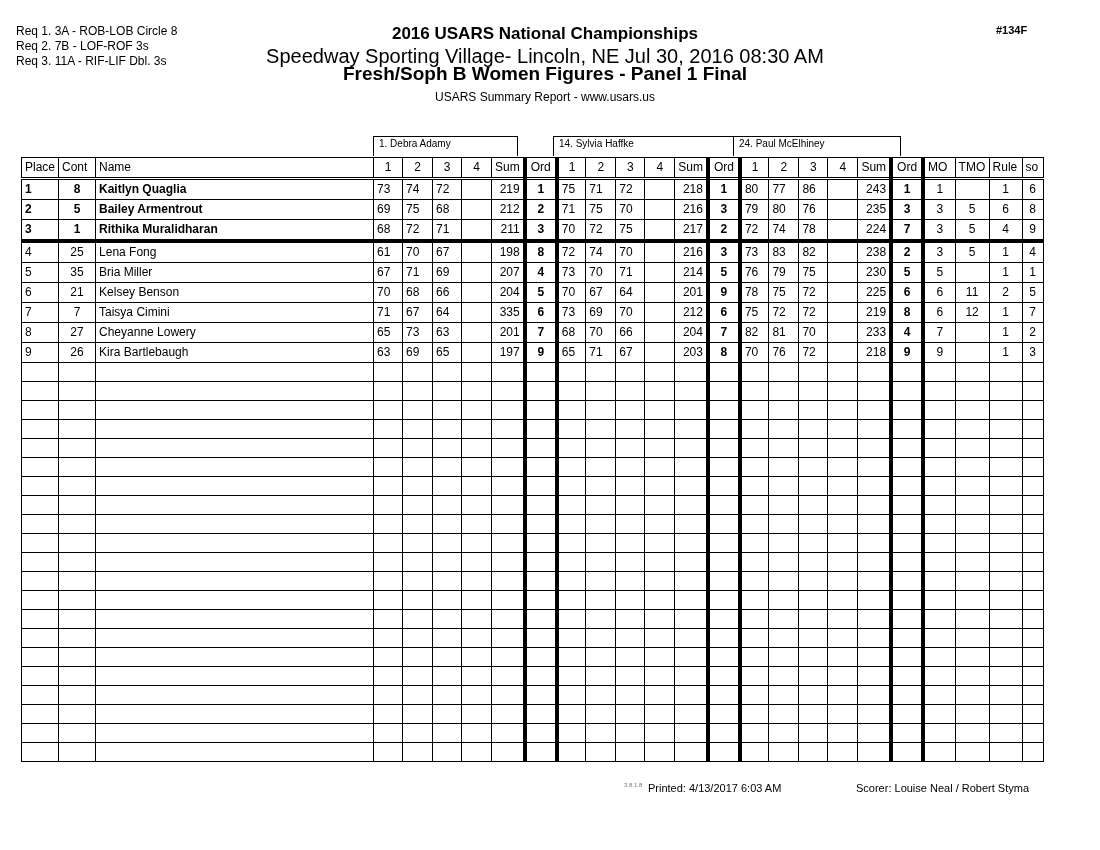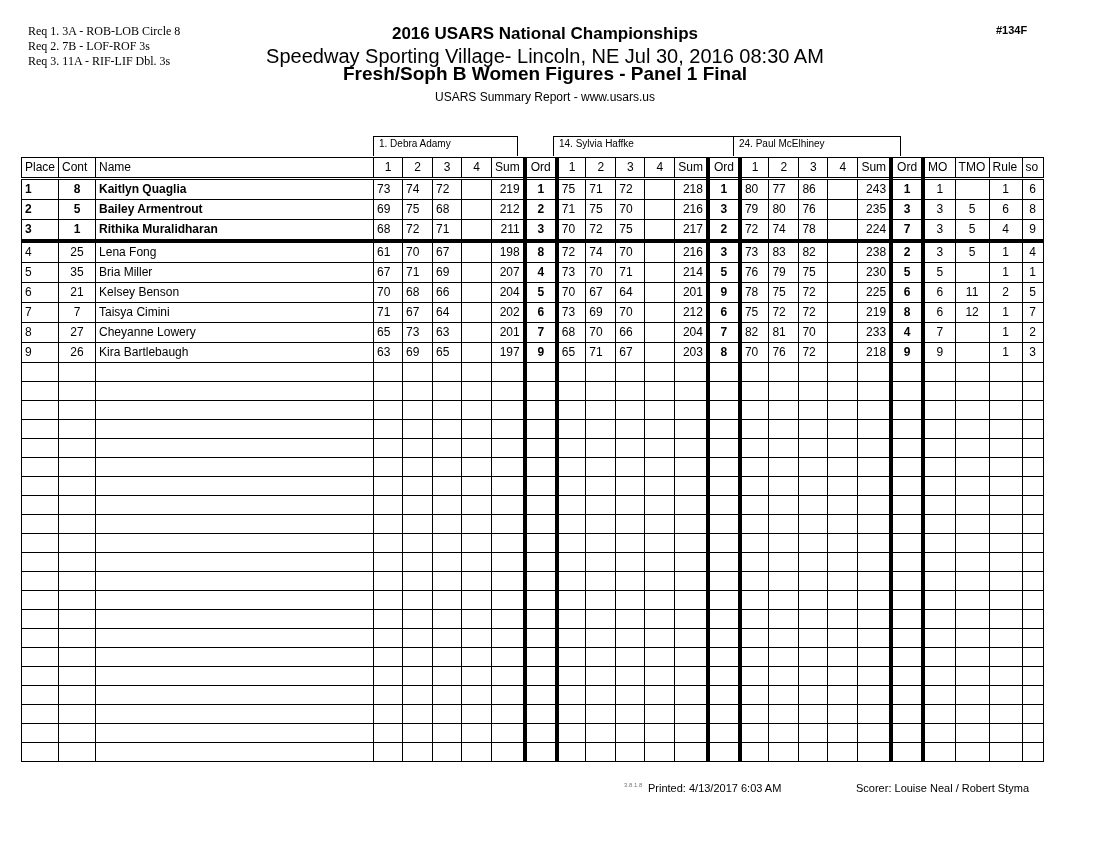--- a/index.html
+++ b/index.html
@@ -1,19 +1,19 @@
 <!DOCTYPE html>
 <html><head>
 <meta charset="utf-8">
 <style>
   html, body { margin:0; padding:0; background:#ffffff; }
   body { width:1100px; height:850px; position:relative; overflow:hidden;
          font-family:"Liberation Sans", sans-serif; color:#000; }
   .abs { position:absolute; }
-  .reqs { left:28px; top:24px; font-size:12px; line-height:15px;font-family:Liberation Serif, serif; }
+  .reqs { left:16px; top:24px; font-size:12px; line-height:15px; }
   .reqs div { white-space:nowrap; }
   .title { left:0; width:1090px; text-align:center; white-space:nowrap; }
   .t1 { top:24px; font-size:17px; font-weight:bold; }
   .t2 { top:45px; font-size:20px; }
   .t3 { top:63px; font-size:19px; font-weight:bold; }
   .t4 { top:90px; font-size:12px; }
   .evnum { left:996px; top:24px; font-size:11px; font-weight:bold; }
 
   .judge-box { top:136px; height:20px; border:1px solid #000; border-bottom:none;
                font-size:10px; line-height:14px; padding-left:5px; box-sizing:border-box; }
@@ -272,21 +272,21 @@
         <td class="score c">5</td>
       </tr>
       <tr>
         <td>7</td>
         <td class="c">7</td>
         <td>Taisya Cimini</td>
         <td class="score">71</td>
         <td class="score">67</td>
         <td class="score">64</td>
         <td class="score"></td>
-        <td class="score r">202</td>
+        <td class="score r">335</td>
         <td class="ord">6</td>
         <td class="score">73</td>
         <td class="score">69</td>
         <td class="score">70</td>
         <td class="score"></td>
         <td class="score r">212</td>
         <td class="ord">6</td>
         <td class="score">75</td>
         <td class="score">72</td>
         <td class="score">72</td>

